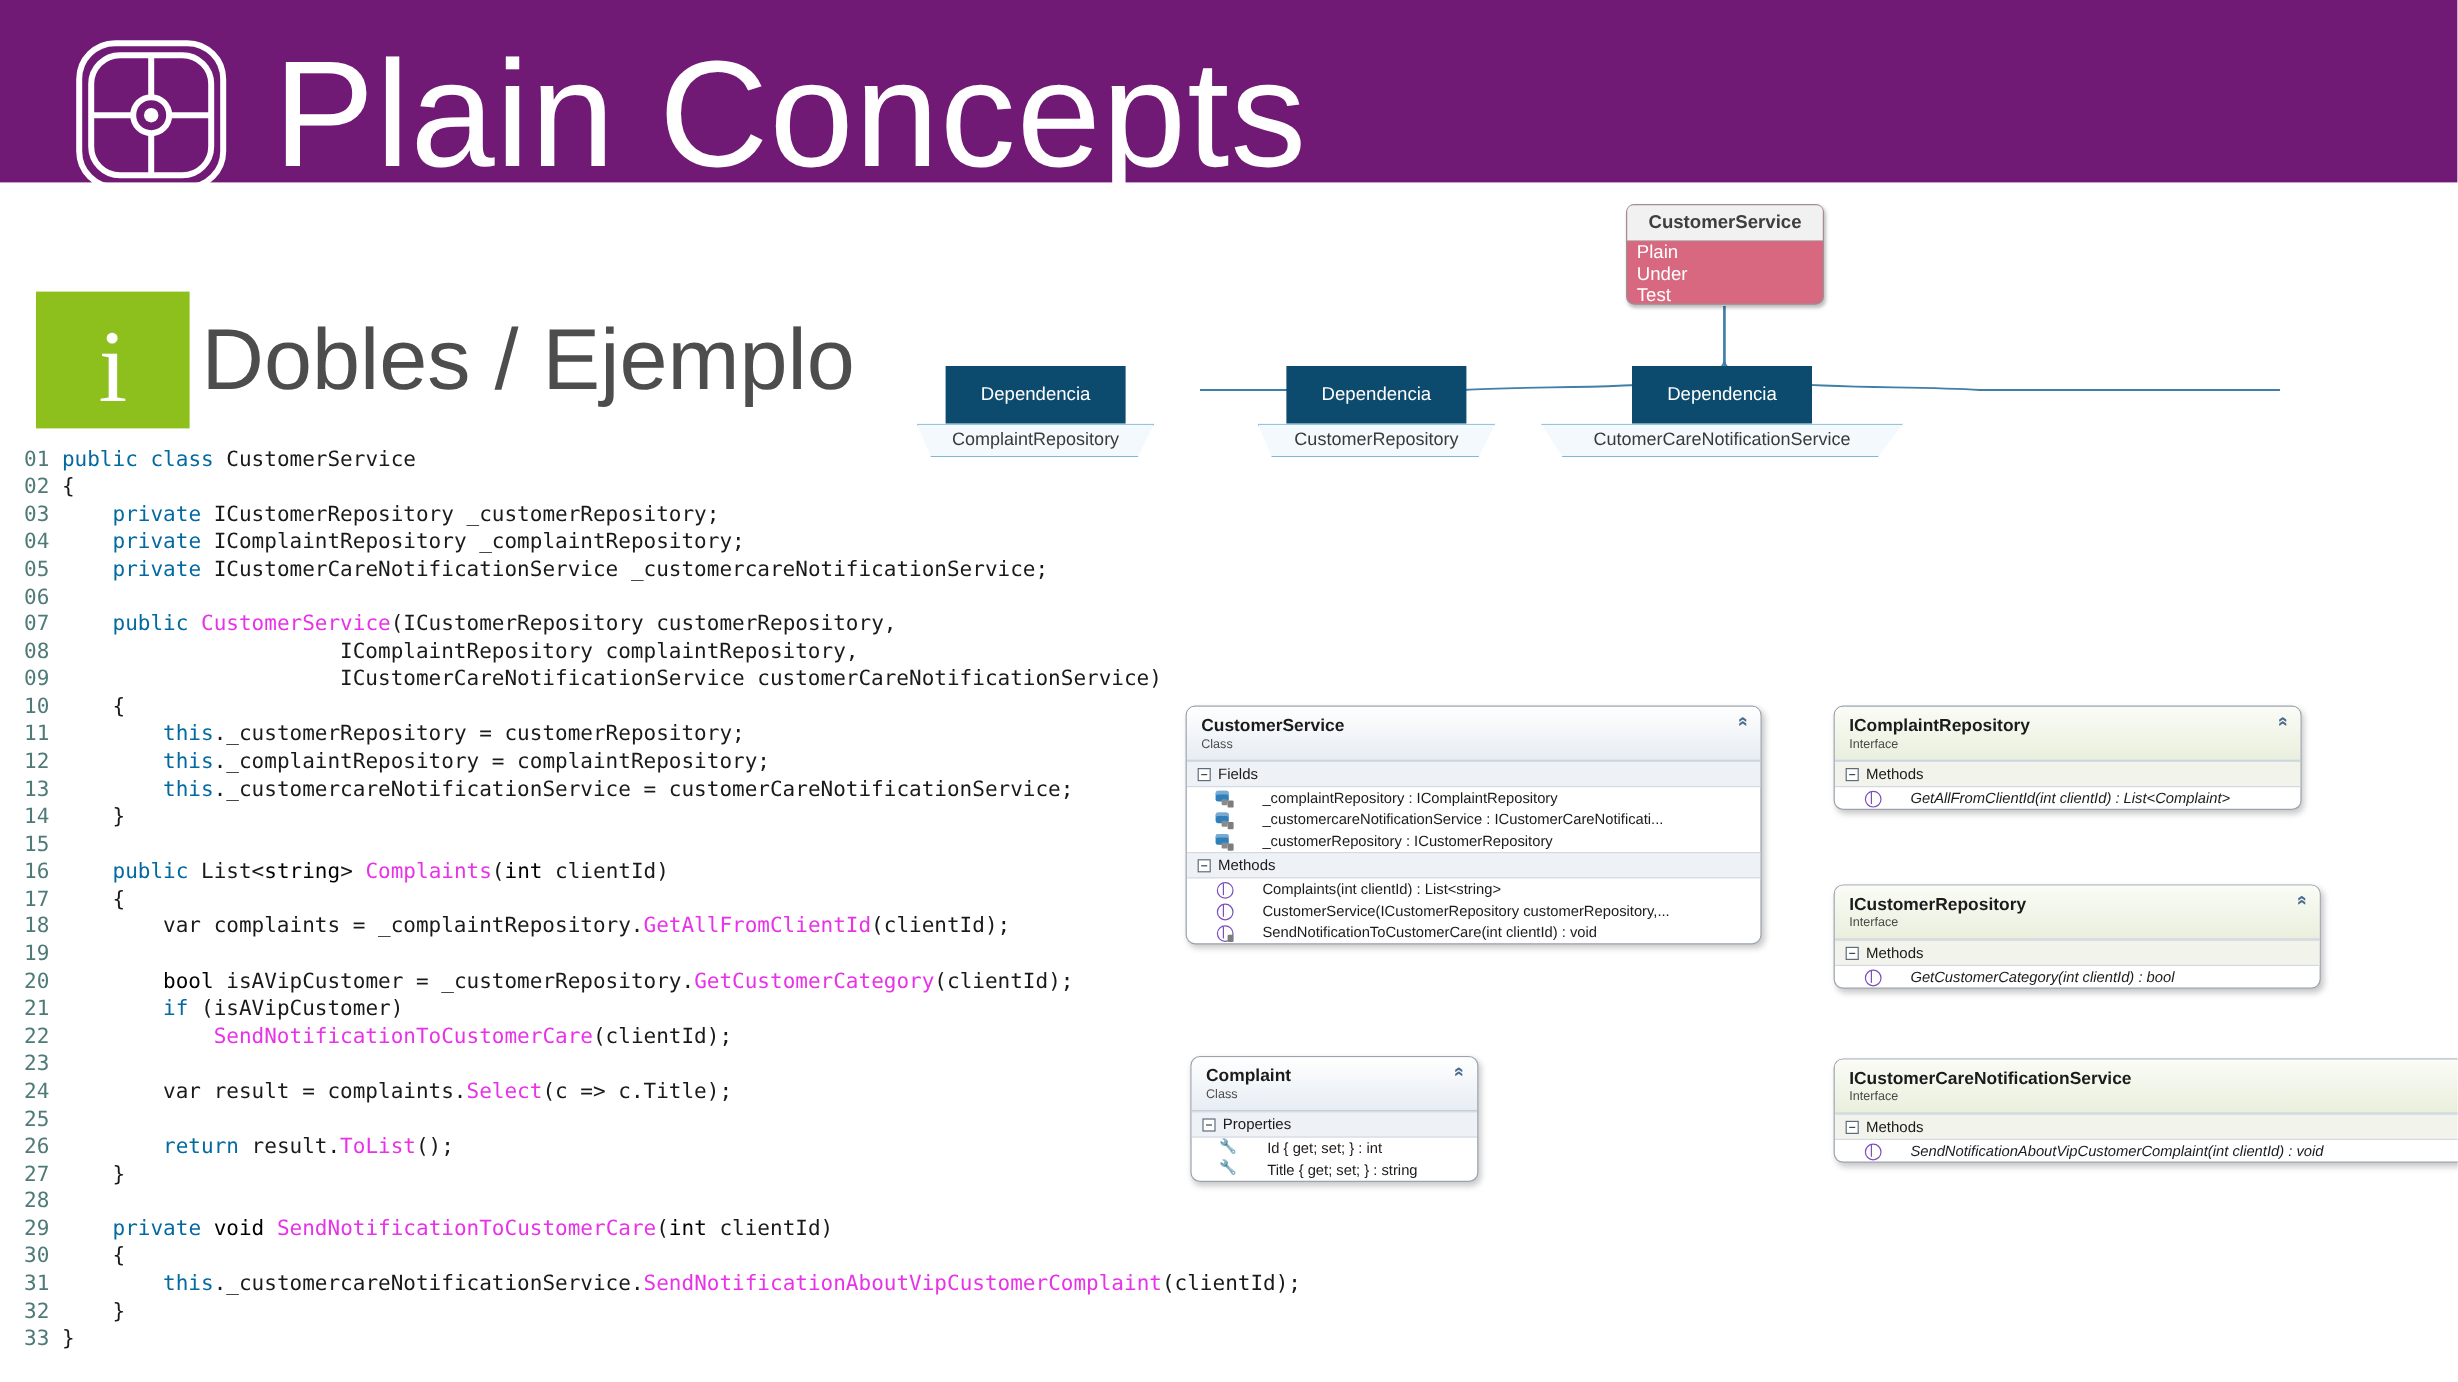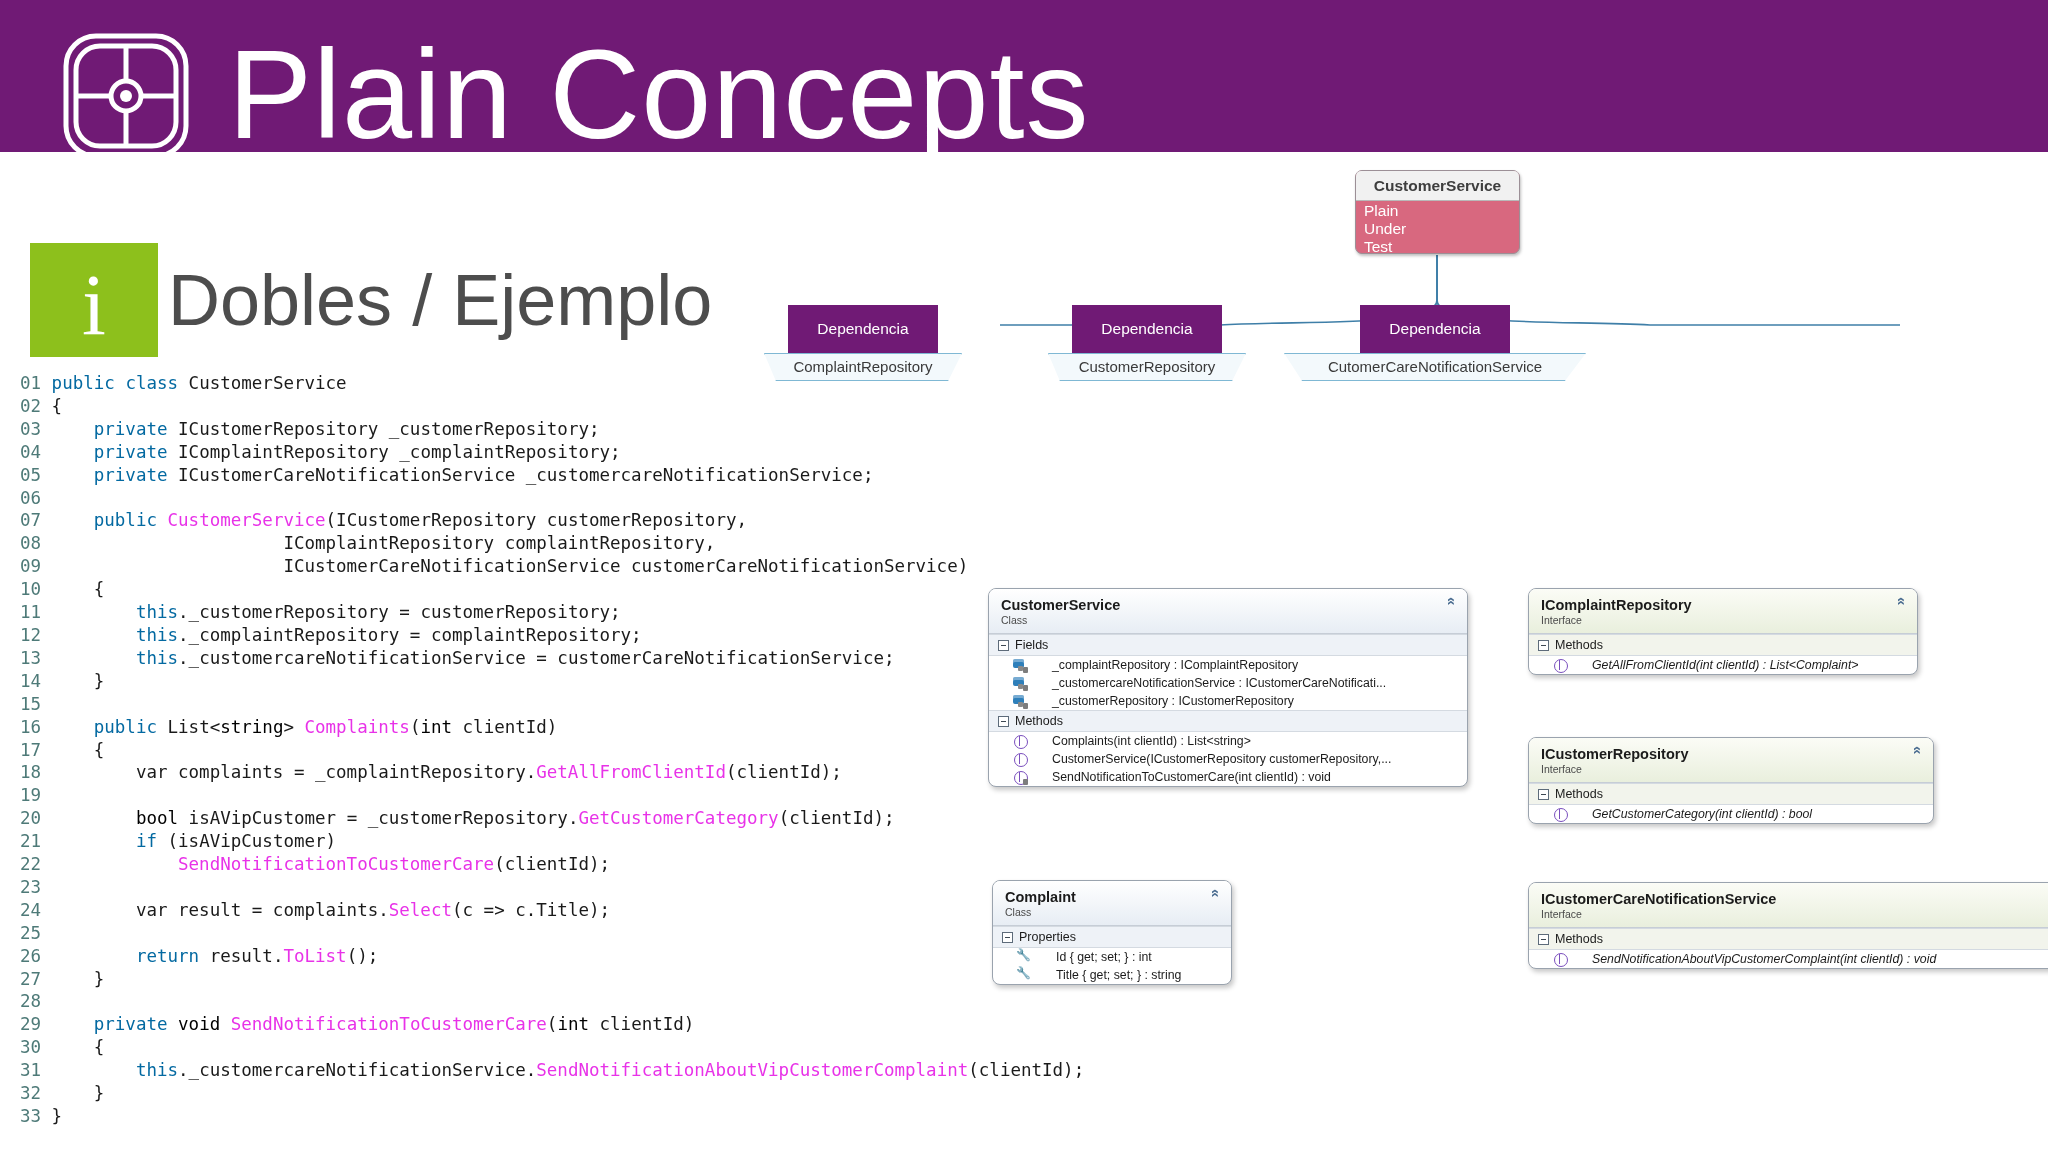--- a/index.html
+++ b/index.html
@@ -67,21 +67,21 @@
     text-align:center; font-size:15.5px; line-height:29px;
     font-weight:bold; color:#3e3e3e;
   }
   .sut-body{ padding:1px 0 0 8px; }
   .sut-body div{ font-size:15.5px; line-height:17.8px; color:#ffffff; }
 
   .dep{
     position:absolute; width:150px;
   }
   .dep-top{
-    height:48px; background:#701a75;
+    height:48px; background:#0c4a6e;
     text-align:center; color:#ffffff;
     font-size:15.5px; line-height:48px;
   }
   .dep-banner{
     position:relative; height:28px; margin-left:-24px; width:198px;
   }
   .dep-banner .shape{
     position:absolute; inset:0;
     background:#f3f9fc; border:1px solid #7fb8d4;
     clip-path:polygon(0 0, 100% 0, 93% 100%, 6% 100%);

